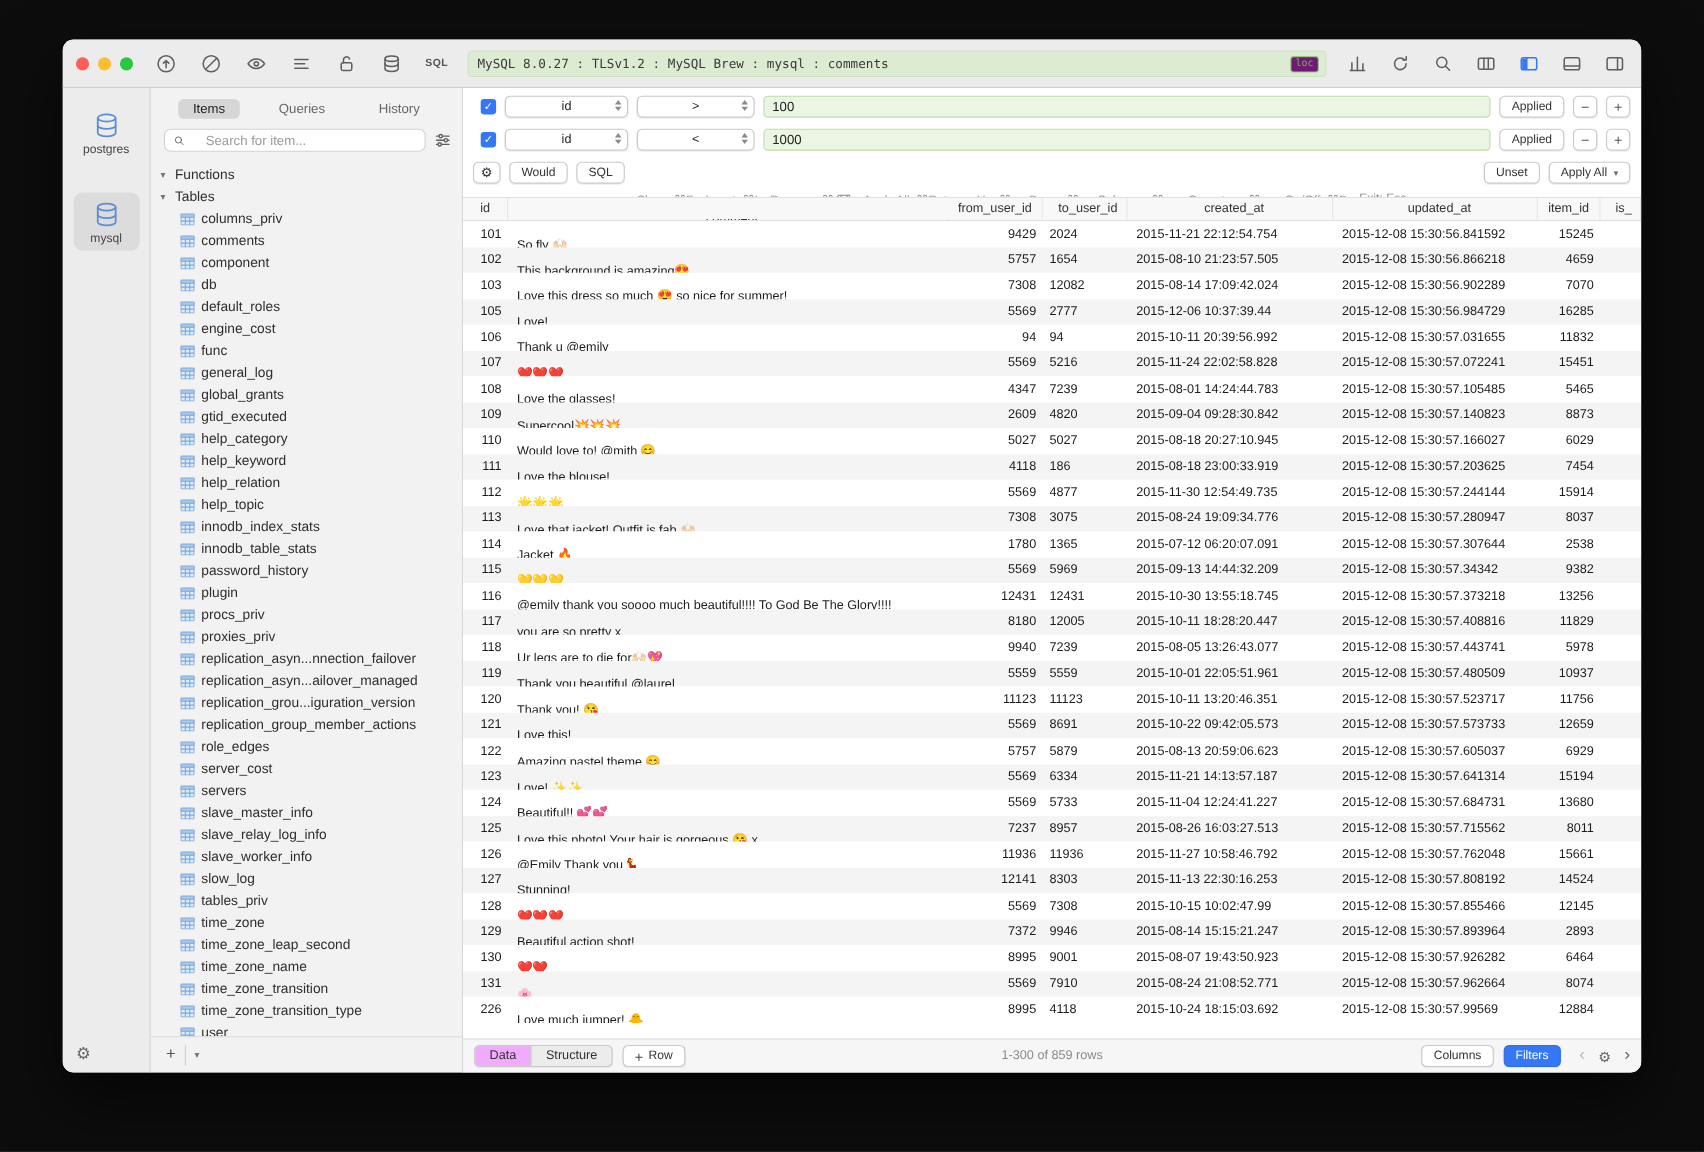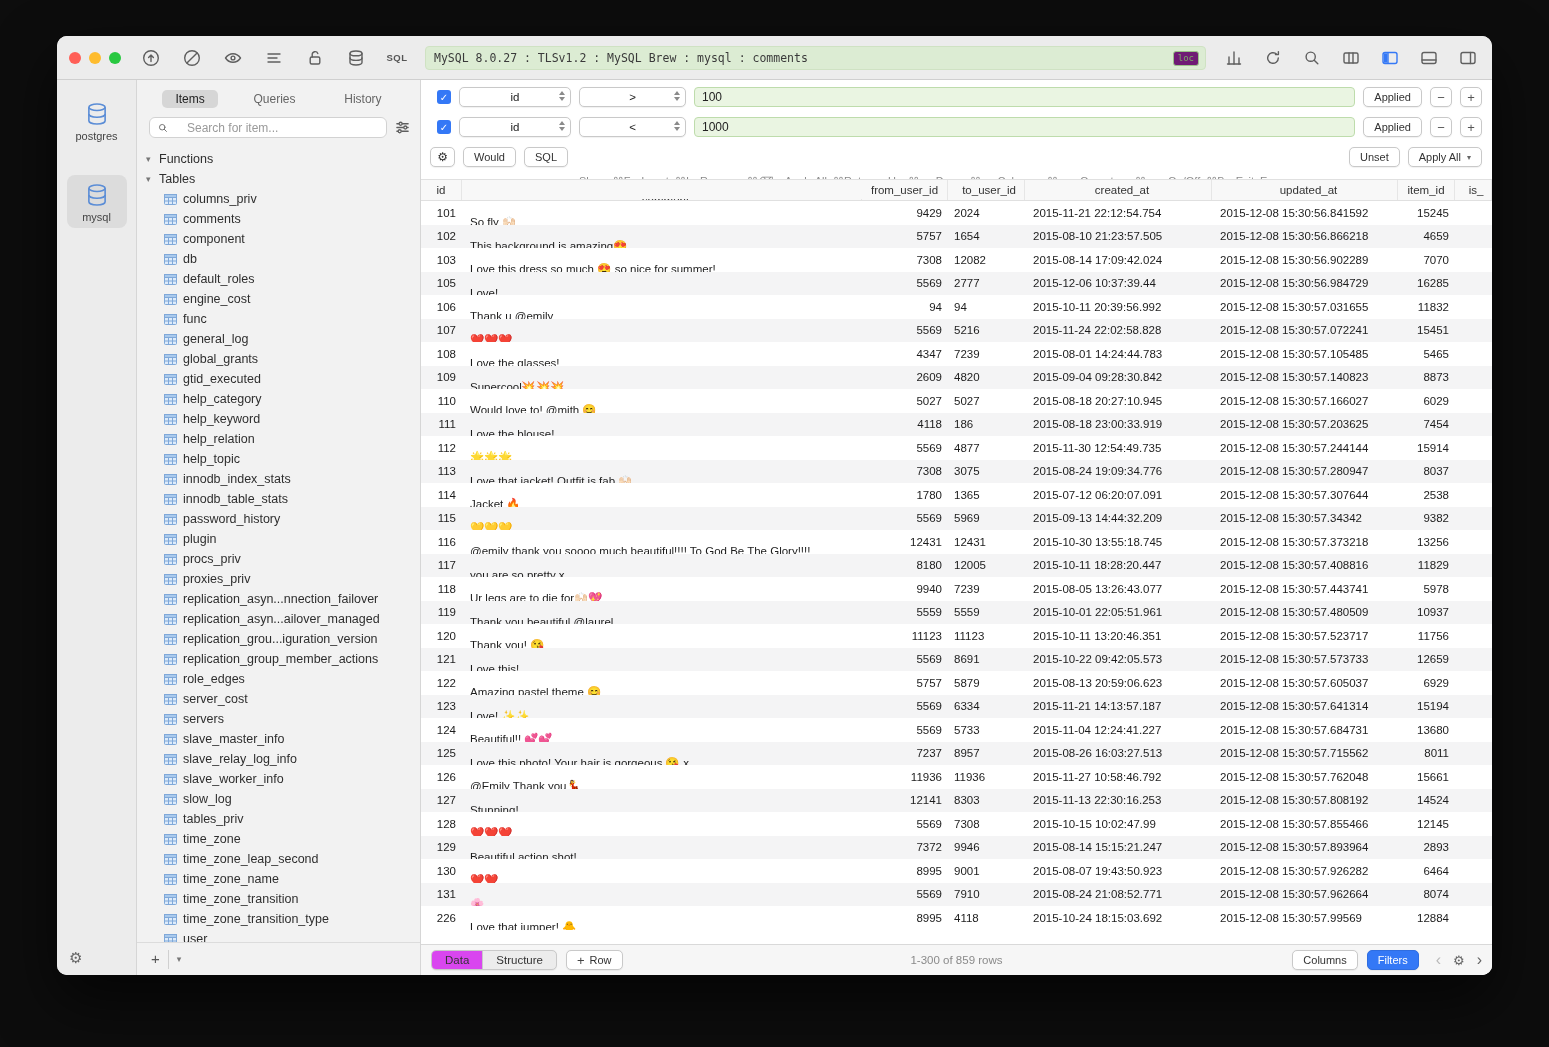--- a/index.html
+++ b/index.html
@@ -107,21 +107,21 @@
   .c6 { width:57px; text-align:right; padding-right:6px; }
   .c7 { flex:1; width:auto; padding-left:6px; }
   .hcell.c0,.hcell.c2,.hcell.c6 { text-align:center; padding:0; }
 
   
   .bottombar { height:31px; border-top:1px solid #d9d9d9; background:#f6f6f6; flex:none;
     display:flex; align-items:center; padding:0 10px; gap:9px; position:relative; }
   .seg { display:flex; height:20px; border:1px solid #c9c9c9; border-radius:5px; overflow:hidden;
     font-size:11.5px; color:#333; background:#ececec; box-shadow:0 .5px 1px rgba(0,0,0,.06); }
   .seg-item { padding:0 13px; display:flex; align-items:center; }
-  .seg-item.active { background:#d946ef; border-right:1px solid #c9c9c9; }
+  .seg-item.active { background:#f0abfc; border-right:1px solid #c9c9c9; }
   .addrow-plus { font-size:13px; margin-right:5px; color:#444; }
   .rowcount { position:absolute; left:0; right:0; text-align:center; font-size:11.5px; color:#8a8a8a; pointer-events:none; }
   .bb-right { margin-left:auto; display:flex; align-items:center; gap:9px; z-index:1; }
   .btn.primary { background:#3478f6; border-color:#2f6de0; color:#fff; }
   .pager { display:flex; align-items:center; gap:12px; margin-left:8px; color:#666; }
   .pager .chev { font-size:16px; line-height:1; }
   .pager .chev.dis { color:#b9b9b9; }
   .pager .pg-gear { font-size:13px; }
 </style>
 </head>
@@ -1127,21 +1127,21 @@
             <div class="tcell c1">🌸</div>
             <div class="tcell c2">5569</div>
             <div class="tcell c3">7910</div>
             <div class="tcell c4">2015-08-24 21:08:52.771</div>
             <div class="tcell c5">2015-12-08 15:30:57.962664</div>
             <div class="tcell c6">8074</div>
             <div class="tcell c7"></div>
           </div>
           <div class="trow">
             <div class="tcell c0">226</div>
-            <div class="tcell c1">Love that jumper! 🐥</div>
+            <div class="tcell c1">Love much jumper! 🐥</div>
             <div class="tcell c2">8995</div>
             <div class="tcell c3">4118</div>
             <div class="tcell c4">2015-10-24 18:15:03.692</div>
             <div class="tcell c5">2015-12-08 15:30:57.99569</div>
             <div class="tcell c6">12884</div>
             <div class="tcell c7"></div>
           </div>
         </div>
 
       <div class="bottombar">

